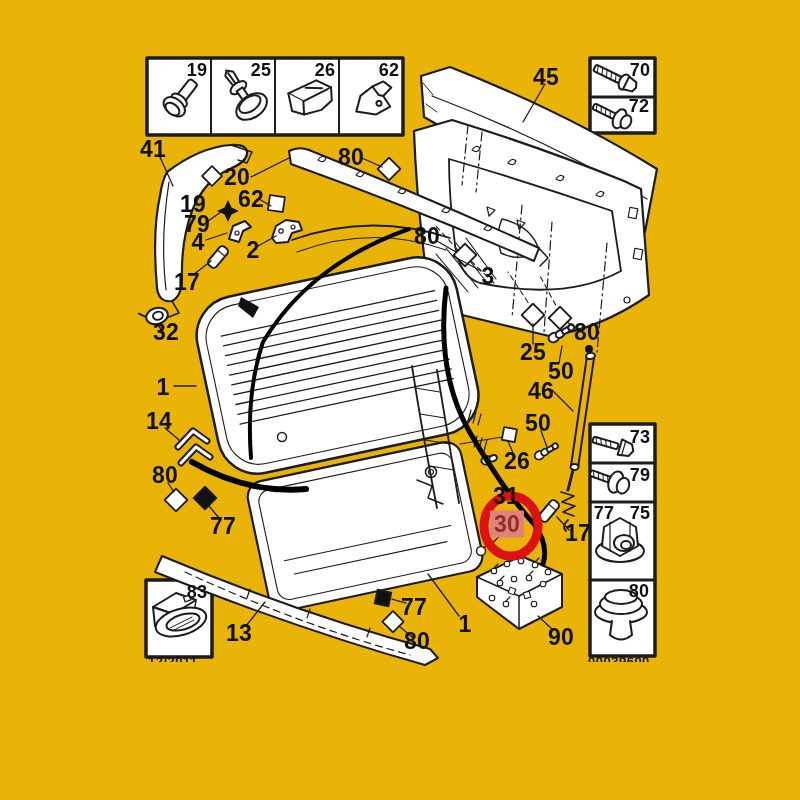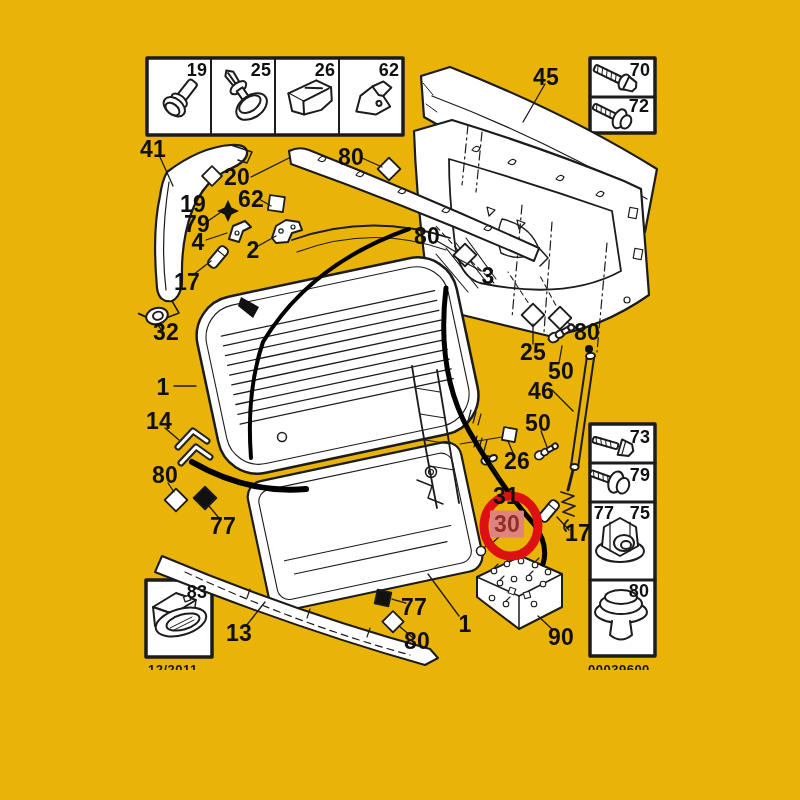--- a/index.html
+++ b/index.html
@@ -5,21 +5,21 @@
   html,body{margin:0;padding:0;background:#fff;}
   .stage{position:relative;width:800px;height:800px;background:#eab308;overflow:hidden;
          font-family:"Liberation Sans",sans-serif;}
   .stage svg{position:absolute;left:0;top:0;}
   .lbl{position:absolute;transform:translate(-50%,-50%);font-weight:bold;font-size:23px;
        color:#101010;white-space:nowrap;letter-spacing:.3px;line-height:1;
        font-family:"Liberation Sans",sans-serif;}
   .lbl.big{font-size:18px;}
   .lbl.hl{color:#8f2f28;background:#e0837d;padding:2px 4px;border-radius:1px;text-align:right;}
   .footer-code{position:absolute;height:8px;overflow:hidden;font-weight:bold;font-size:13px;
-       color:#161616;letter-spacing:.5px;font-family:"Liberation Sans",sans-serif;margin-top:8px;}
+       color:#161616;letter-spacing:.5px;font-family:"Liberation Sans",sans-serif;}
 </style>
 </head>
 <body>
 
 <div class="stage">
 
 <svg width="800" height="800" viewBox="0 0 800 800">
   <g stroke="#1c1c1c" fill="none" stroke-width="2" stroke-linecap="round" stroke-linejoin="round">
 
     <g>

